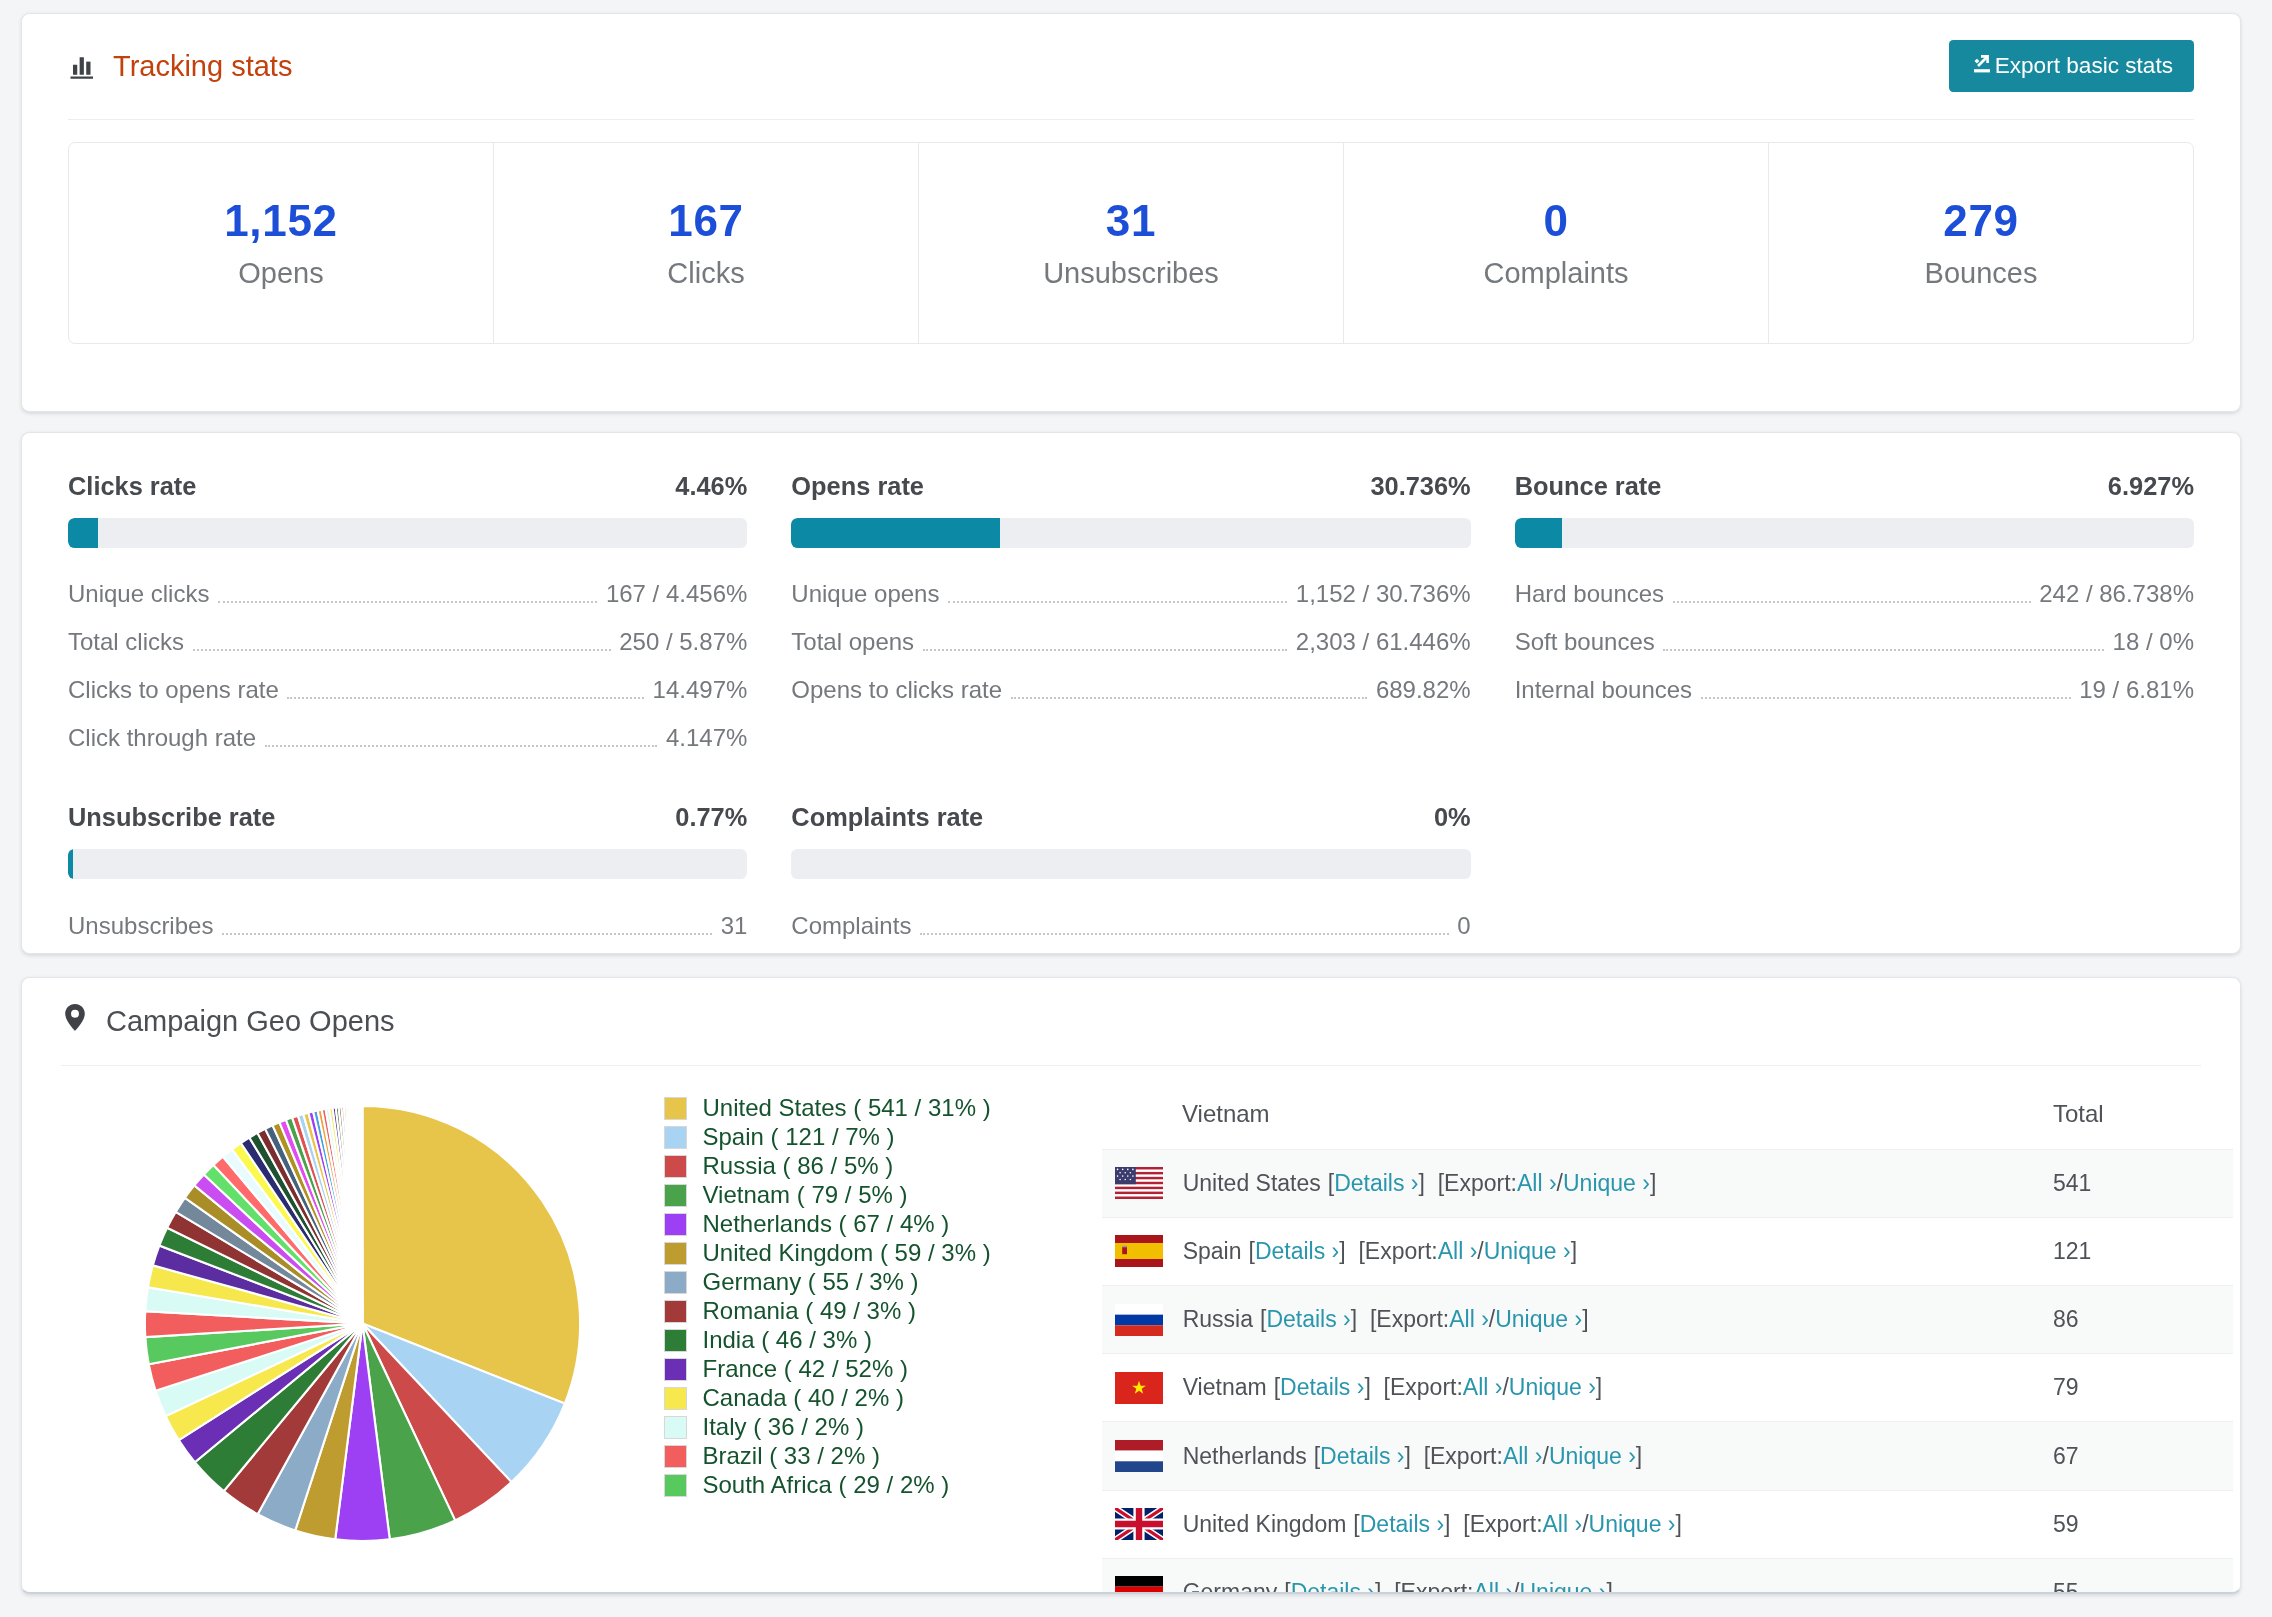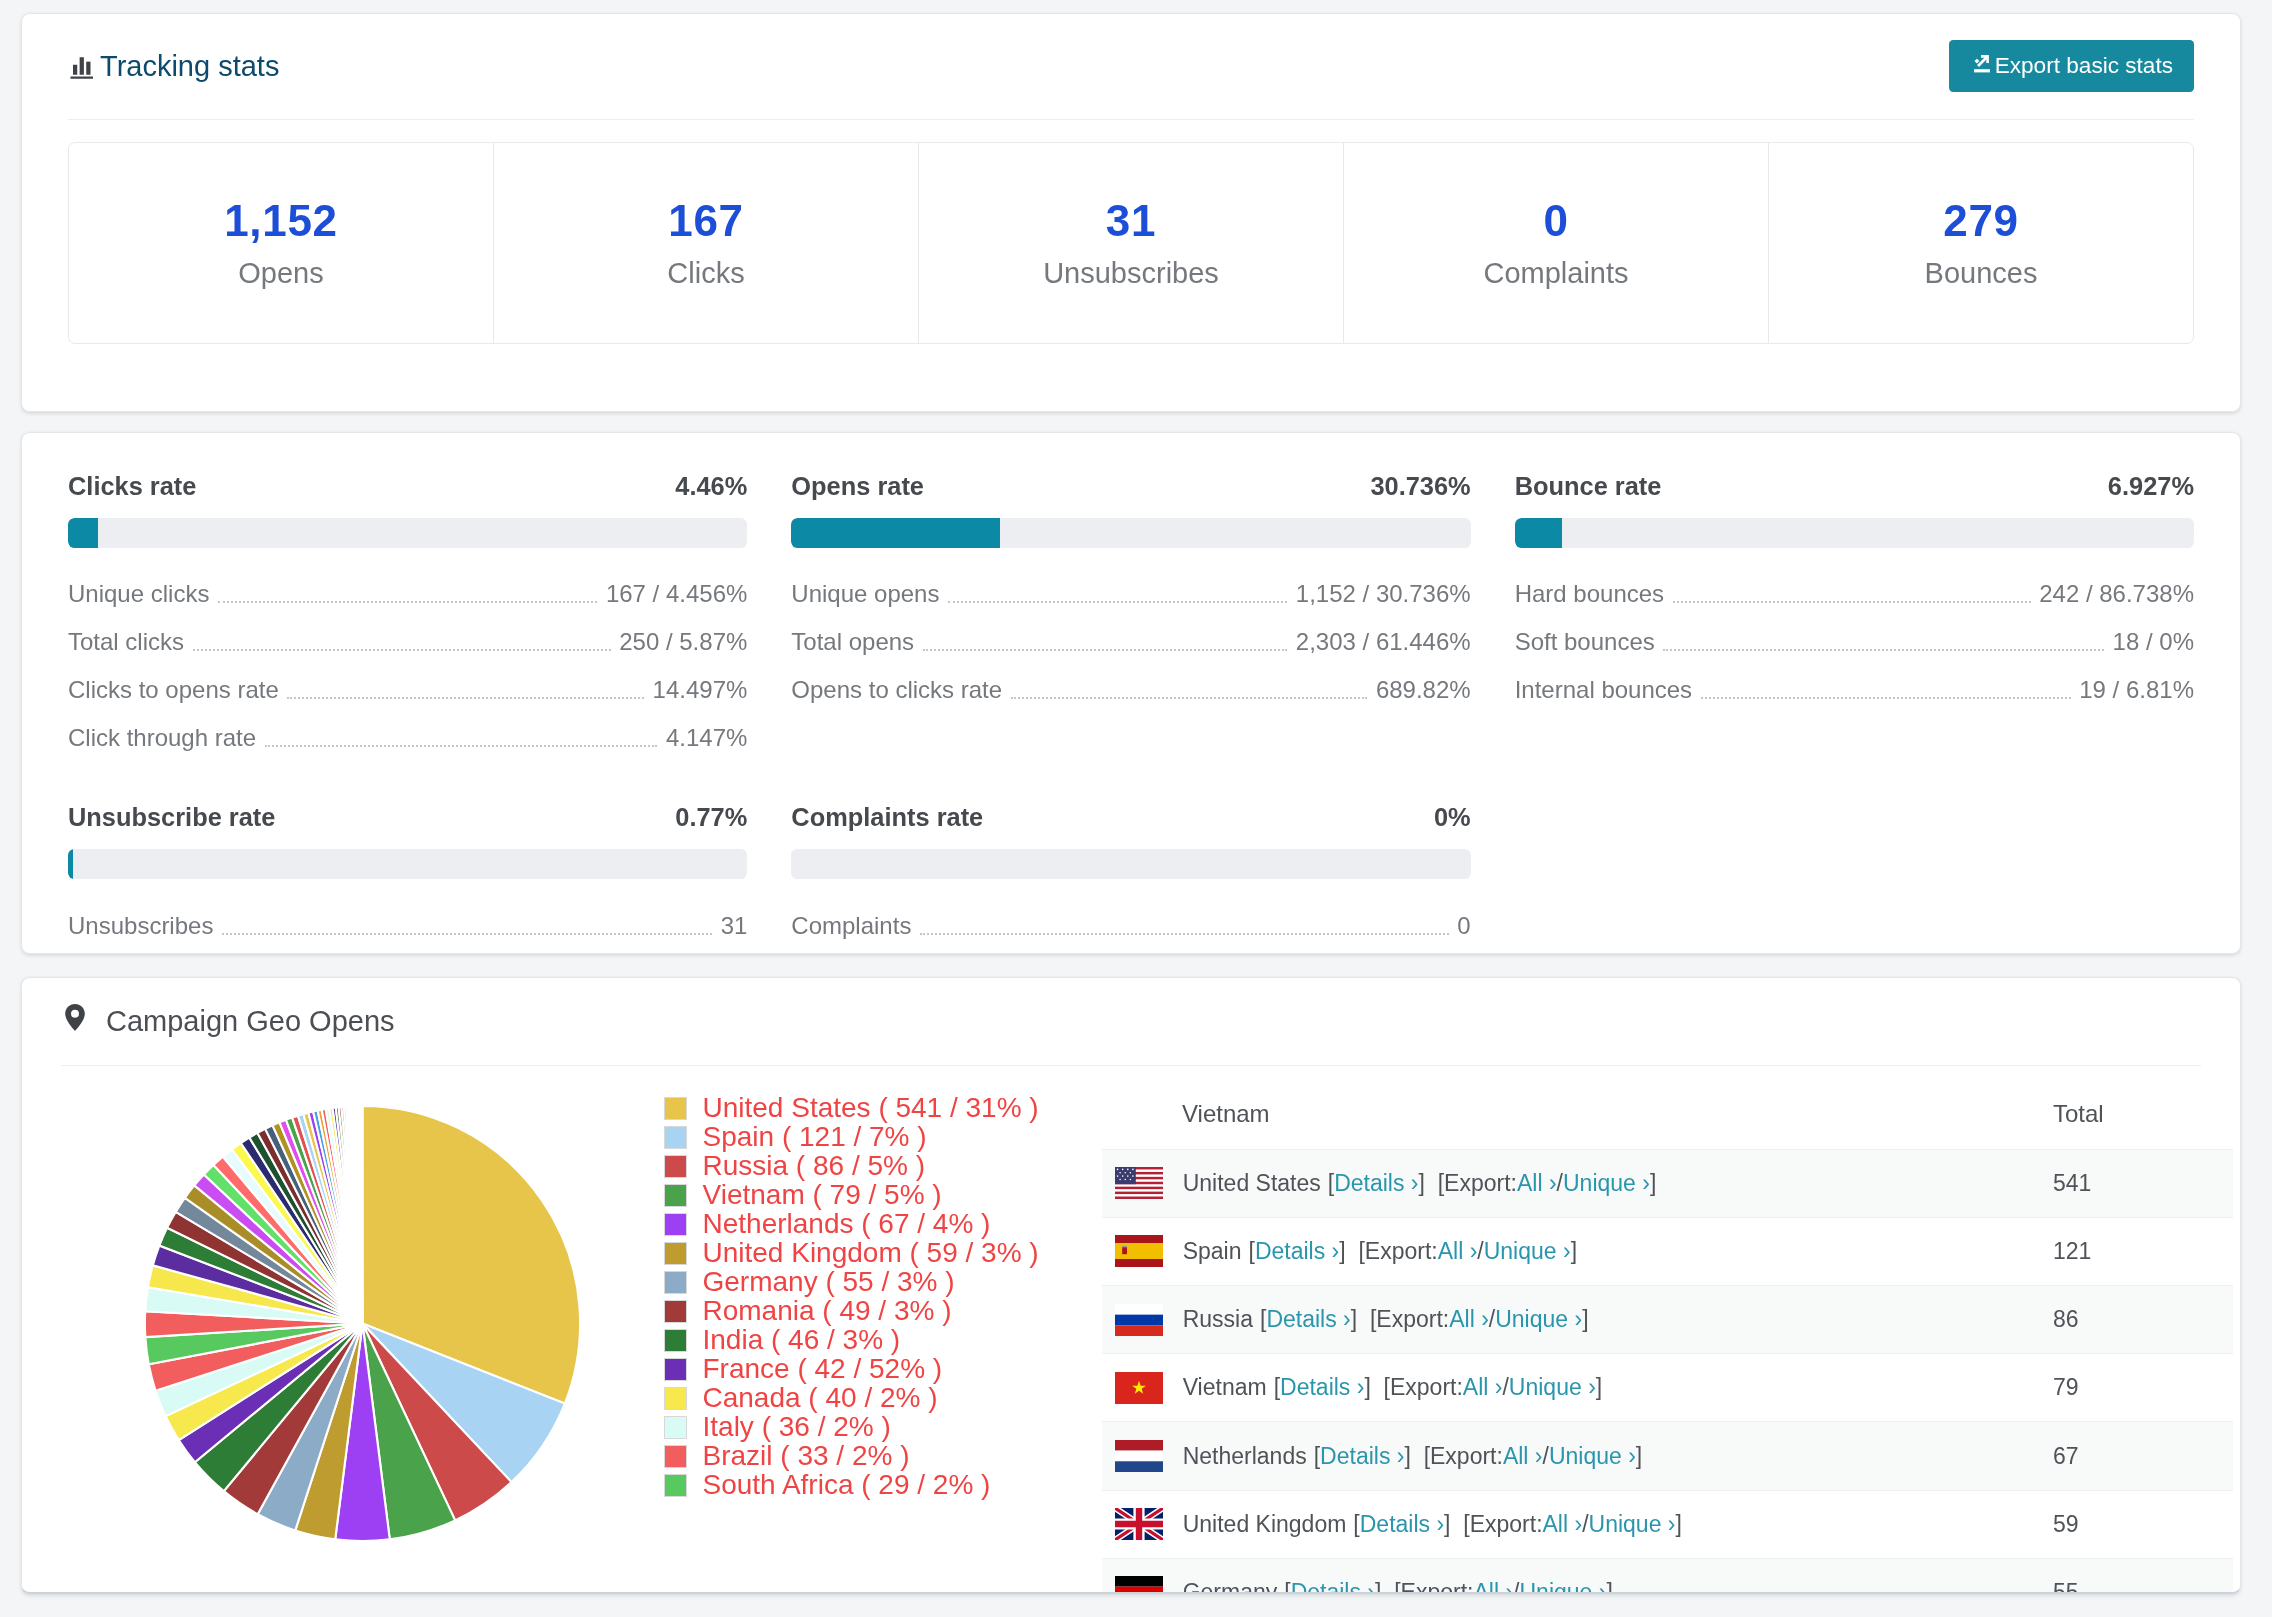--- a/index.html
+++ b/index.html
@@ -17,21 +17,21 @@
     border: 0.7px solid #e2e5e9;
     box-shadow: 0 1.4px 3.5px rgba(60,70,90,0.14);
   }
   
   .card-tracking { margin-top: 12.7px; height: 399px; padding: 0 46px; }
   .card-head {
     height: 106px;
     display: flex; align-items: center;
     border-bottom: 1.4px solid #eceef0;
   }
-  .card-title { font-size: 29px; color: #0c4a6e; display: flex; align-items: center; gap: 2px; }
+  .card-title { font-size: 29px; color: #c2410c; display: flex; align-items: center; gap: 15px; }
   .card-title svg { display: block; }
   .btn-export {
     margin-left: auto;
     background: #16899e; color: #fff; border: none; cursor: pointer;
     font-family: inherit; font-size: 22.6px;
     padding: 11.3px 21px; border-radius: 4.2px;
     display: flex; align-items: center; gap: 1px;
   }
   .stats-row {
     margin-top: 22.6px;
@@ -73,21 +73,21 @@
     height: 88px; margin: 0 39px;
     display: flex; align-items: center; gap: 17px;
     font-size: 29px; color: #4b4f54;
     border-bottom: 1.4px solid #eceef0;
   }
   .geo-content { display: flex; align-items: flex-start; }
   .pie-wrap { margin: 30px 0 0 113px; width: 455px; }
   .legend { margin: 28px 0 0 74px; width: 332px; }
   .legend-item { display: flex; align-items: center; gap: 15.5px; height: 29px; }
   .legend-swatch { width: 23px; height: 23px; border: 1.4px solid #d8d8d8; flex: none; }
-  .legend-label { font-size: 28px; color: #ef4444; white-space: nowrap; }
+  .legend-label { font-size: 24px; color: #14532d; white-space: nowrap; }
   
   .geo-table-wrap { flex: 1; margin: 10px 7px 0 106px; }
   table.geo-table { width: 100%; border-collapse: collapse; }
   .geo-table th {
     text-align: left; font-weight: 400; font-size: 24px; color: #4f5358;
     padding: 24px 0 21px 0;
   }
   .geo-table th.col-country { padding-left: 80px; }
   .geo-table th.col-total { width: 180px; }
   .geo-table td { padding: 17.6px 0; font-size: 23px; color: #4f5358; border-top: 0.7px solid #efefef; }

